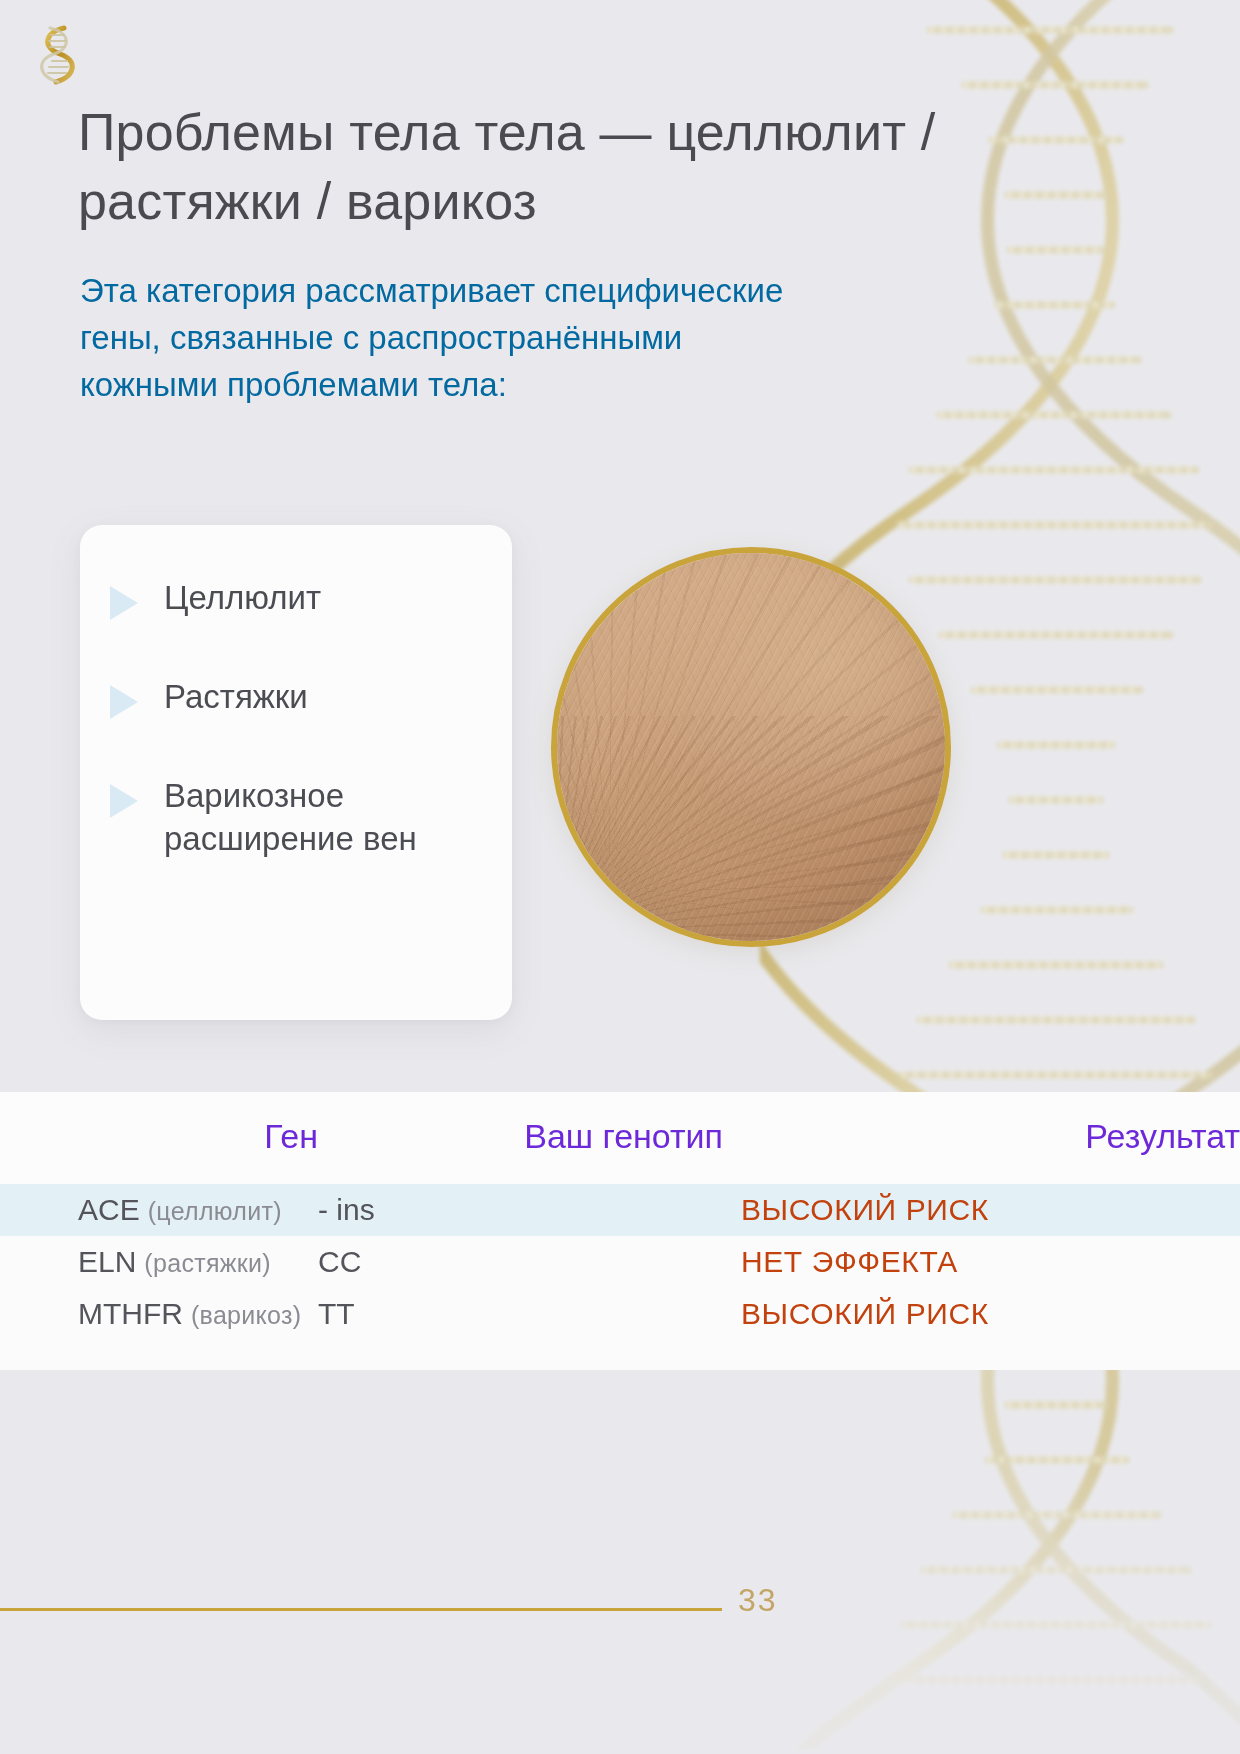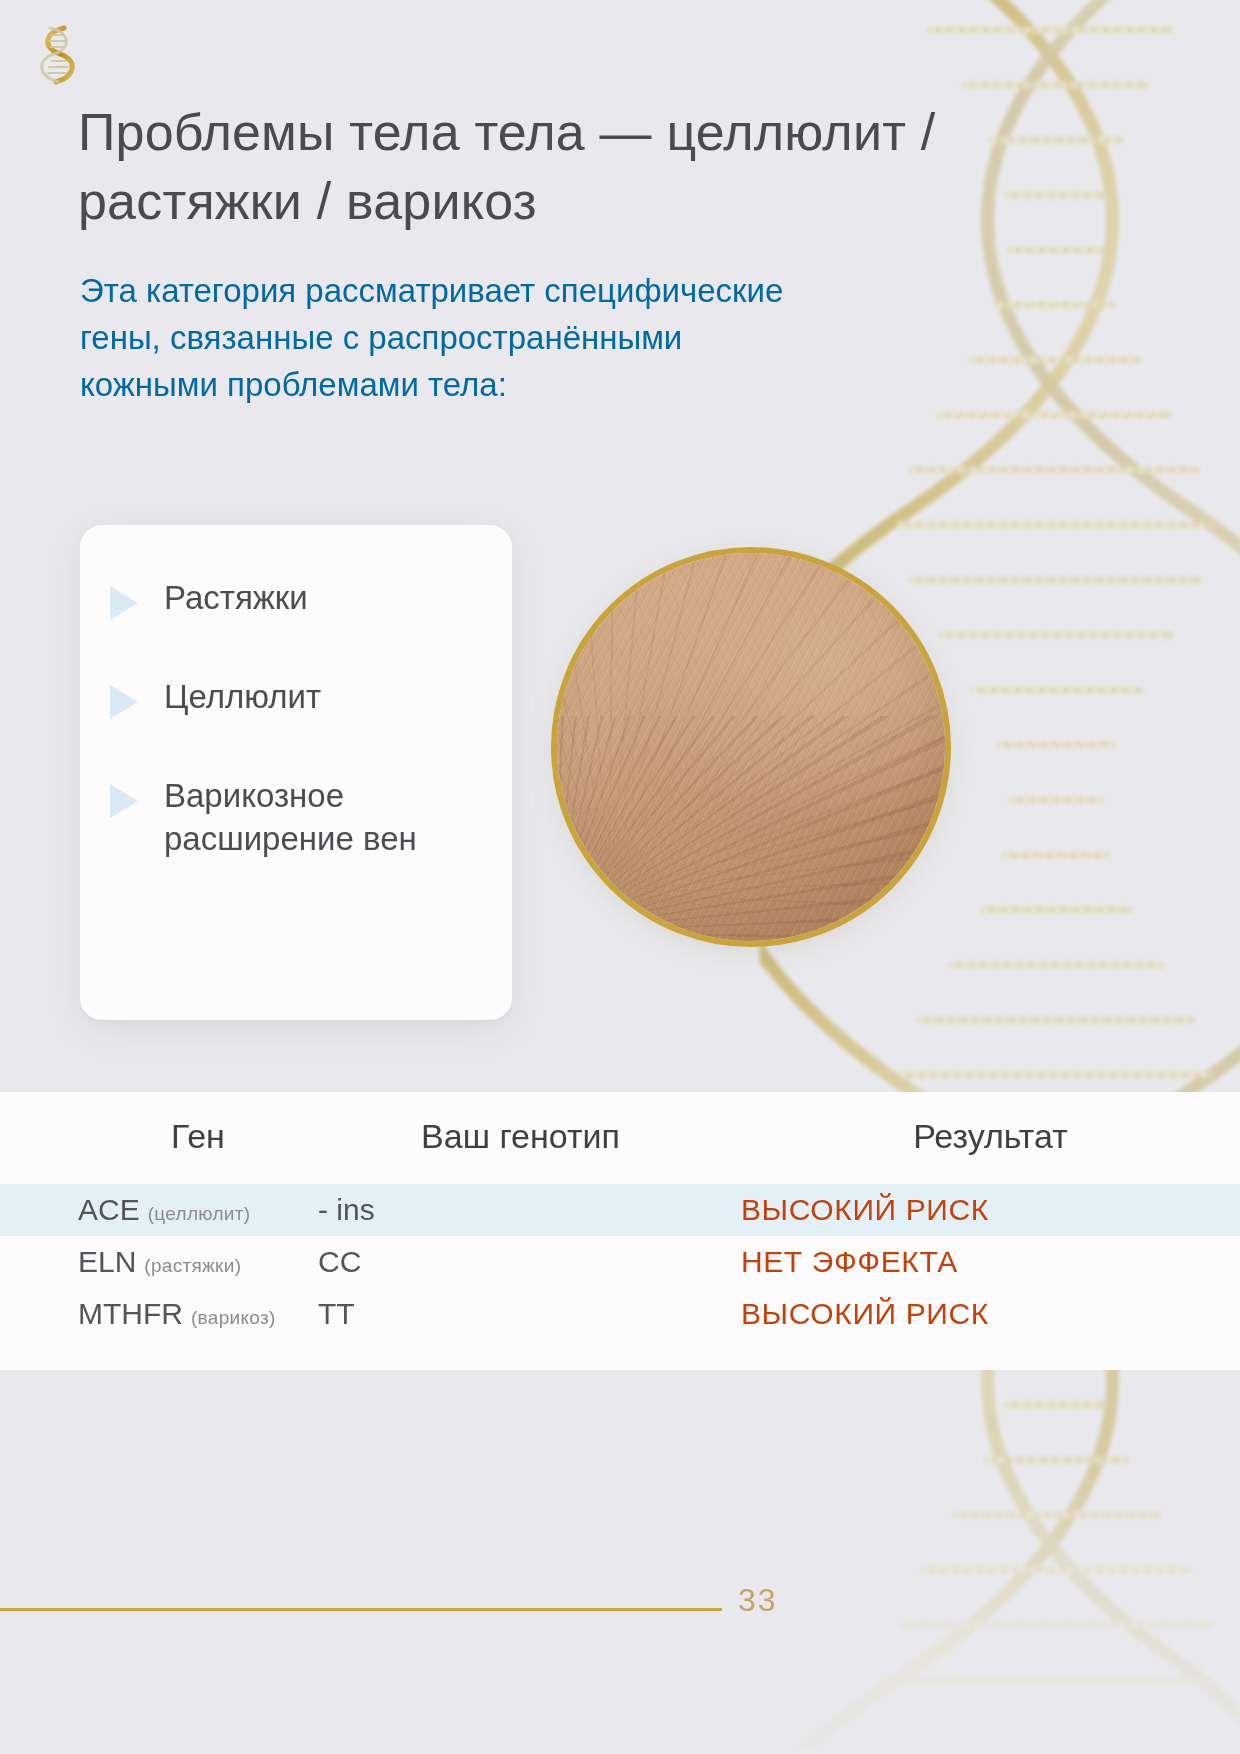--- a/index.html
+++ b/index.html
@@ -167,24 +167,24 @@
     width:1240px;
     z-index:6;
   }
   .tbl { width:100%; border-collapse:collapse; table-layout:fixed; }
   .tbl col.c-gene   { width:318px; }
   .tbl col.c-geno   { width:405px; }
   .tbl col.c-res    { width:517px; }
 
   .tbl thead th {
     background:#fcfcfc;
-    text-align:center;
+    text-align:right;
     font-size:34px;
     font-weight:300;
-    color:#404040;
+    color:#6d28d9;
     padding:22px 0 26px 0;
     height:92px;
     vertical-align:middle;
     margin-top:37px;
   }
   .tbl thead th.h-gene { padding-left:78px; }
   .tbl thead th.h-res  { padding-left:18px; }
 
   .tbl tbody td {
     font-size:30px;
@@ -195,21 +195,21 @@
     vertical-align:middle;
     white-space:nowrap;
   }
   .tbl tbody td.d-gene { padding-left:78px; }
   .tbl tbody td.d-res  { padding-left:18px; }
 
   .tbl tbody tr.odd  td { background:#e3f0f6; }
   .tbl tbody tr.even td { background:#fbfbfb; }
 
   .gene-sub {
-    font-size:19px;
+    font-size:25px;
     color:#8b8b93;
     margin-left:8px;
     letter-spacing:.3px;
   }
   .res-val { color:#c2410c; letter-spacing:.6px; }
 
   .table-foot {
     height:30px;
     background:#fbfbfb;
   }
@@ -354,25 +354,25 @@
   </div>
 
   <h1 class="title">Проблемы тела тела — целлюлит / растяжки / варикоз</h1>
 
   <p class="lead">Эта категория рассматривает специфические гены, связанные с распространёнными кожными проблемами тела:</p>
 
   <div class="bullet-card">
     <ul class="bullet-list">
       <li class="bullet-item">
         <span class="bullet-tri"></span>
-        <span class="bullet-text">Растяжки</span>
+        <span class="bullet-text">Целлюлит</span>
       </li>
       <li class="bullet-item">
         <span class="bullet-tri"></span>
-        <span class="bullet-text">Целлюлит</span>
+        <span class="bullet-text">Растяжки</span>
       </li>
       <li class="bullet-item">
         <span class="bullet-tri"></span>
         <span class="bullet-text">Варикозное расширение вен</span>
       </li>
     </ul>
   </div>
 
   <div class="photo-circle">
     <div class="photo-skin"></div>

